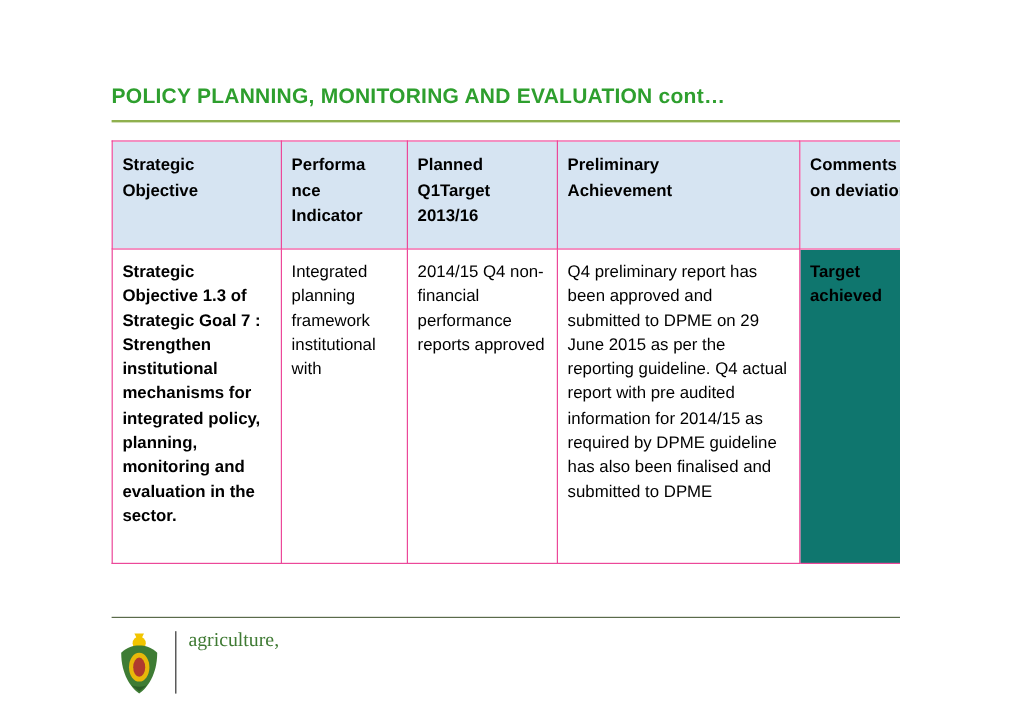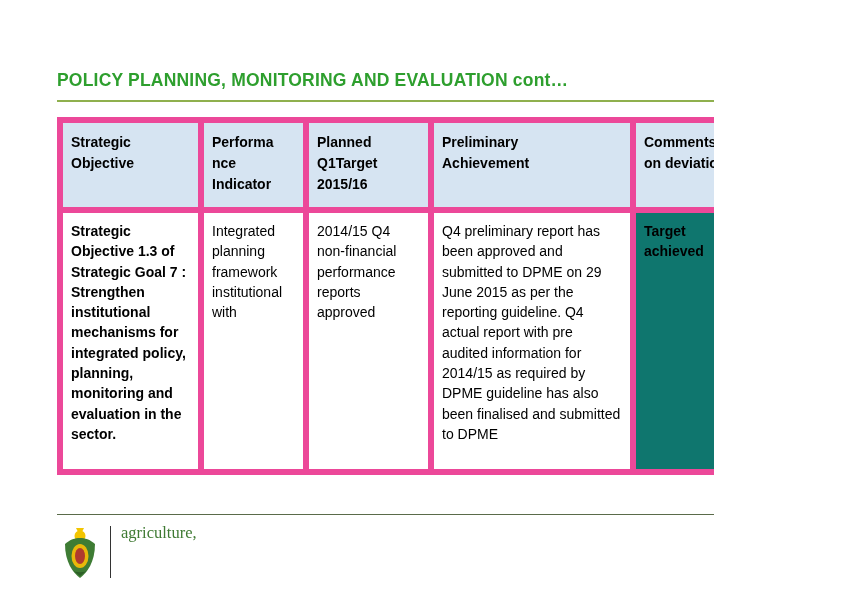--- a/index.html
+++ b/index.html
@@ -4,20 +4,21 @@
 <style>
   html, body { margin: 0; padding: 0; background: #ffffff; }
   .slide {
     position: relative;
     width: 714px;
     height: 595px;
     background: #ffffff;
     font-family: "Liberation Sans", sans-serif;
     color: #000;
     overflow: hidden;
+    margin-left: 36px;
   }
   .title {
     position: absolute;
     left: 57px;
     top: 70px;
     font-size: 17.5px;
     font-weight: bold;
     color: #2E9F2E;
     letter-spacing: 0.2px;
     white-space: nowrap;
@@ -32,21 +33,21 @@
   table.report-table {
     position: absolute;
     left: 57px;
     top: 117px;
     width: 706px;
     border-collapse: collapse;
     table-layout: fixed;
     font-size: 14px;
   }
   .report-table th, .report-table td {
-    border: 6px solid #ec4899;
+    border: 1px solid #ec4899;
     vertical-align: top;
     text-align: left;
     padding: 8px 8px;
     white-space: pre-line;
     overflow: hidden;
   }
   .report-table th {
     background: #D6E4F2;
     font-weight: bold;
     line-height: 1.5;
@@ -137,21 +138,21 @@
     </colgroup>
     <thead>
       <tr>
         <th>Strategic
 Objective</th>
         <th>Performa
 nce
 Indicator</th>
         <th>Planned
 Q1Target
-2015/16</th>
+2013/16</th>
         <th>Preliminary
 Achievement</th>
         <th>Comments
 on deviation</th>
       </tr>
     </thead>
     <tbody>
       <tr>
         <td class="cell-objective">Strategic Objective 1.3 of Strategic Goal 7 :  Strengthen institutional mechanisms for integrated policy, planning, monitoring and evaluation in the sector.</td>
         <td>Integrated planning framework institutional with</td>

